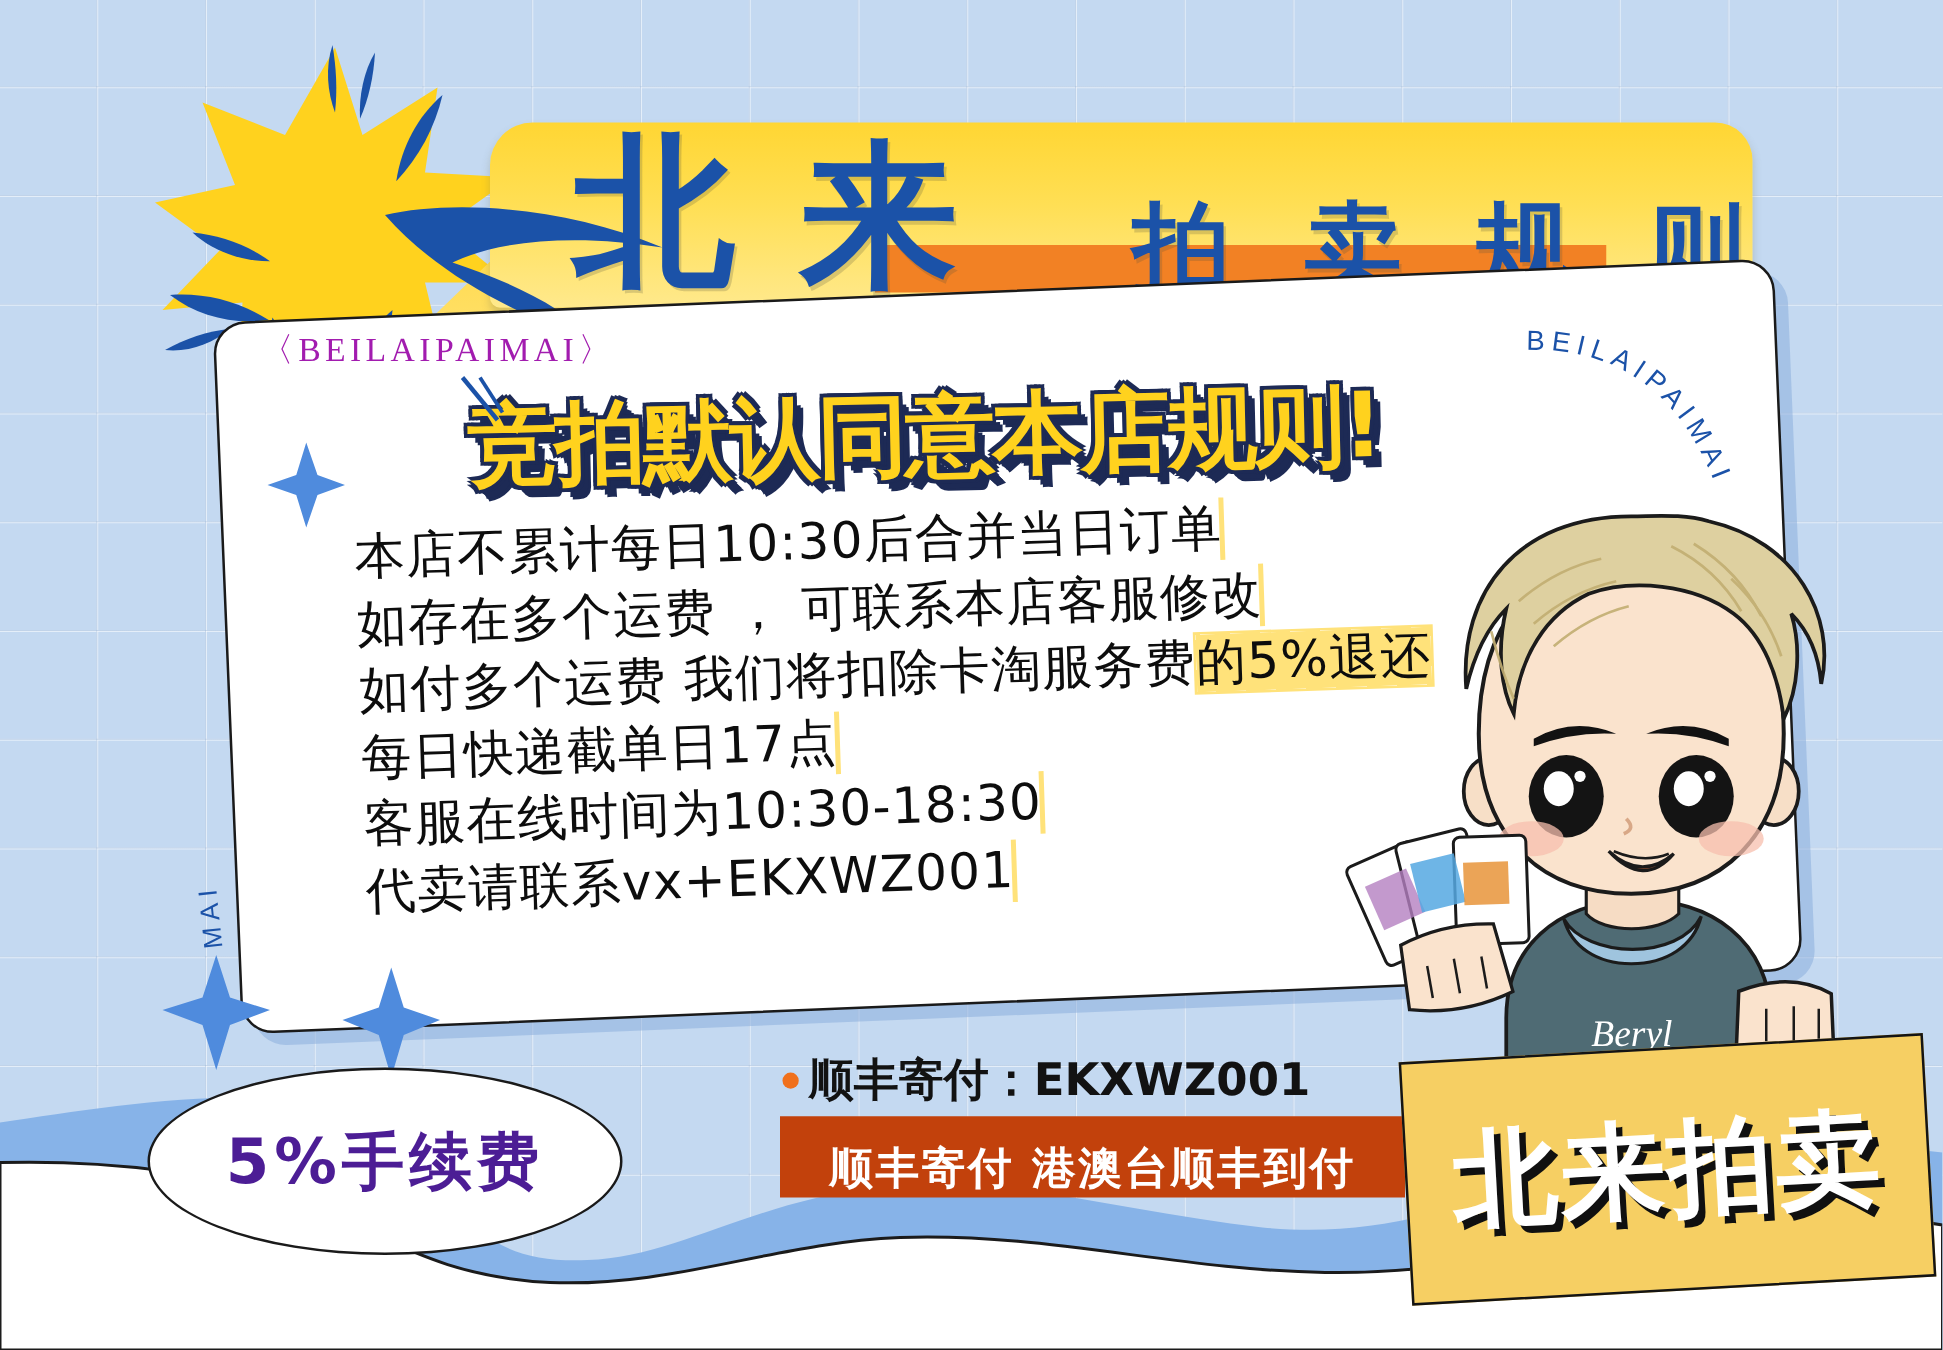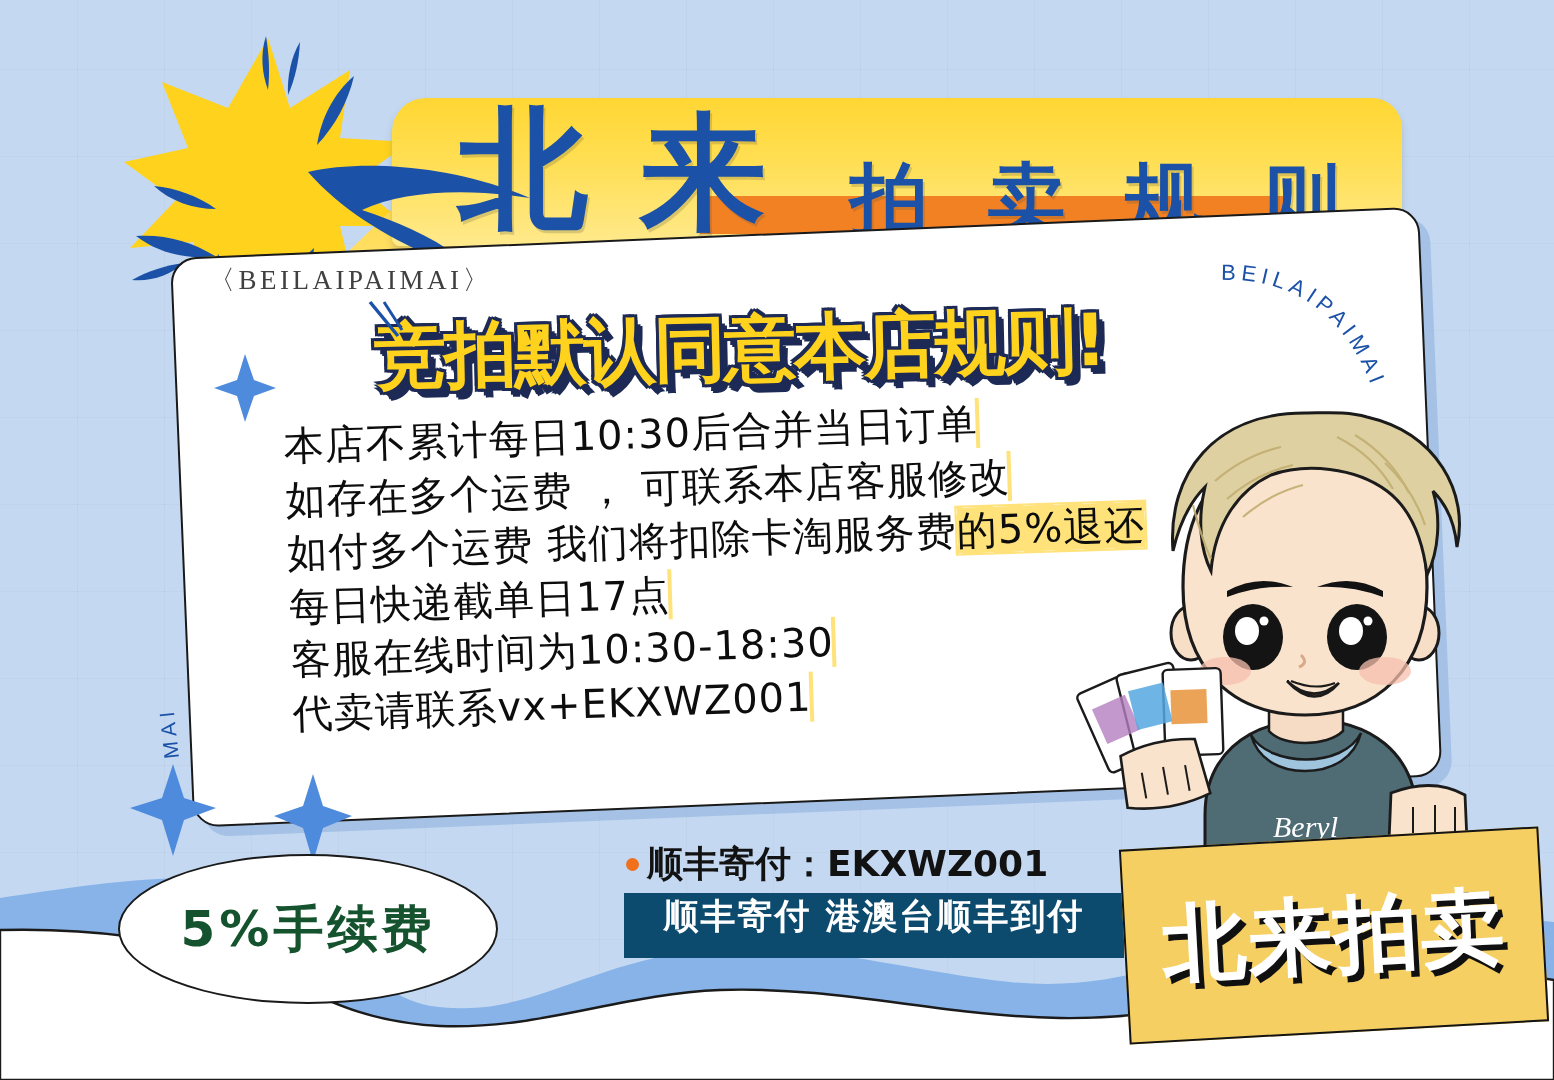--- a/index.html
+++ b/index.html
@@ -53,21 +53,21 @@
   .title-cn{
     position:absolute; z-index:9;
     color:#1b52a8;
     font-family:"DejaVu Sans","Liberation Sans",sans-serif;
     font-weight:bold;
     line-height:1;
     text-shadow:2px 3px 0 rgba(80,80,60,.22);
   }
   #title-bei{ left:458px; top:104px; font-size:130px; letter-spacing:0; }
   #title-lai{ left:640px; top:110px; font-size:126px; }
-  #title-rules{ left:850px; top:160px; font-size:78px; letter-spacing:16px; }
+  #title-rules{ left:906px; top:160px; font-size:78px; letter-spacing:16px; }
 
   
   #swoosh{ position:absolute; left:300px; top:150px; width:420px; height:150px; z-index:8; }
 
   
   #starburst{ position:absolute; left:118px; top:30px; width:300px; height:310px; z-index:4; }
 
   
   #card{
     position:absolute; left:170px; top:258px; width:1250px; height:570px;
@@ -76,21 +76,21 @@
     border-radius:26px;
     transform:rotate(-2.35deg);
     transform-origin:left top;
     box-shadow:10px 10px 0 rgba(140,175,220,.55);
     z-index:10;
   }
 
   #brand-latin{
     position:absolute; left:208px; top:262px;
     font-family:"Liberation Serif","DejaVu Serif",serif;
-    font-size:27px; letter-spacing:3.5px; color:#404040; z-index:12;
+    font-size:27px; letter-spacing:3.5px; color:#a21caf; z-index:12;
   }
 
   
   #card-side-brand{
     position:absolute; left:1215px; top:262px; width:210px; height:175px; z-index:12;
   }
   #card-side-brand text{ font-family:"Liberation Sans",sans-serif; font-size:22px; fill:#1b52a8; letter-spacing:5px; }
 
   #card-left-brand{
     position:absolute; left:160px; top:760px; z-index:12;
@@ -135,40 +135,40 @@
   
   #fee-oval{
     position:absolute; left:118px; top:854px; width:380px; height:150px;
     background:#fff; border:2.5px solid #1a1a1a; border-radius:50%;
     z-index:22;
   }
   #fee-text{
     position:absolute; left:118px; top:854px; width:380px; height:150px;
     display:flex; align-items:center; justify-content:center;
     font-family:"DejaVu Sans","Liberation Sans",sans-serif;
-    font-size:50px; font-weight:bold; color:#14532d; letter-spacing:4px;
+    font-size:50px; font-weight:bold; color:#4c1d95; letter-spacing:4px;
     z-index:23;
   }
 
   
   #contact{
     position:absolute; left:626px; top:840px; z-index:24;
     display:flex; align-items:center; gap:8px;
   }
   #contact-dot{ width:13px; height:13px; border-radius:50%; background:#f0701c; flex:0 0 auto; }
   #contact-text{
     font-family:"DejaVu Sans","Liberation Sans",sans-serif;
     font-size:36px; font-weight:bold; color:#121212; white-space:nowrap;
   }
 
   
   #ship-banner{
     position:absolute; left:624px; top:893px; width:500px; height:65px;
-    background:#0c4a6e; z-index:24;
-    display:flex; align-items:flex-start; justify-content:center;
+    background:#c2410c; z-index:24;
+    display:flex; align-items:flex-end; justify-content:center;
   }
   #ship-text{
     font-family:"DejaVu Sans","Liberation Sans",sans-serif;
     font-size:35px; font-weight:bold; color:#ffffff; letter-spacing:2px; white-space:nowrap;
   }
 
   
   #stamp{
     position:absolute; left:1124px; top:838px; width:420px; height:195px;
     background:#f6cf63; border:2px solid #141414;

